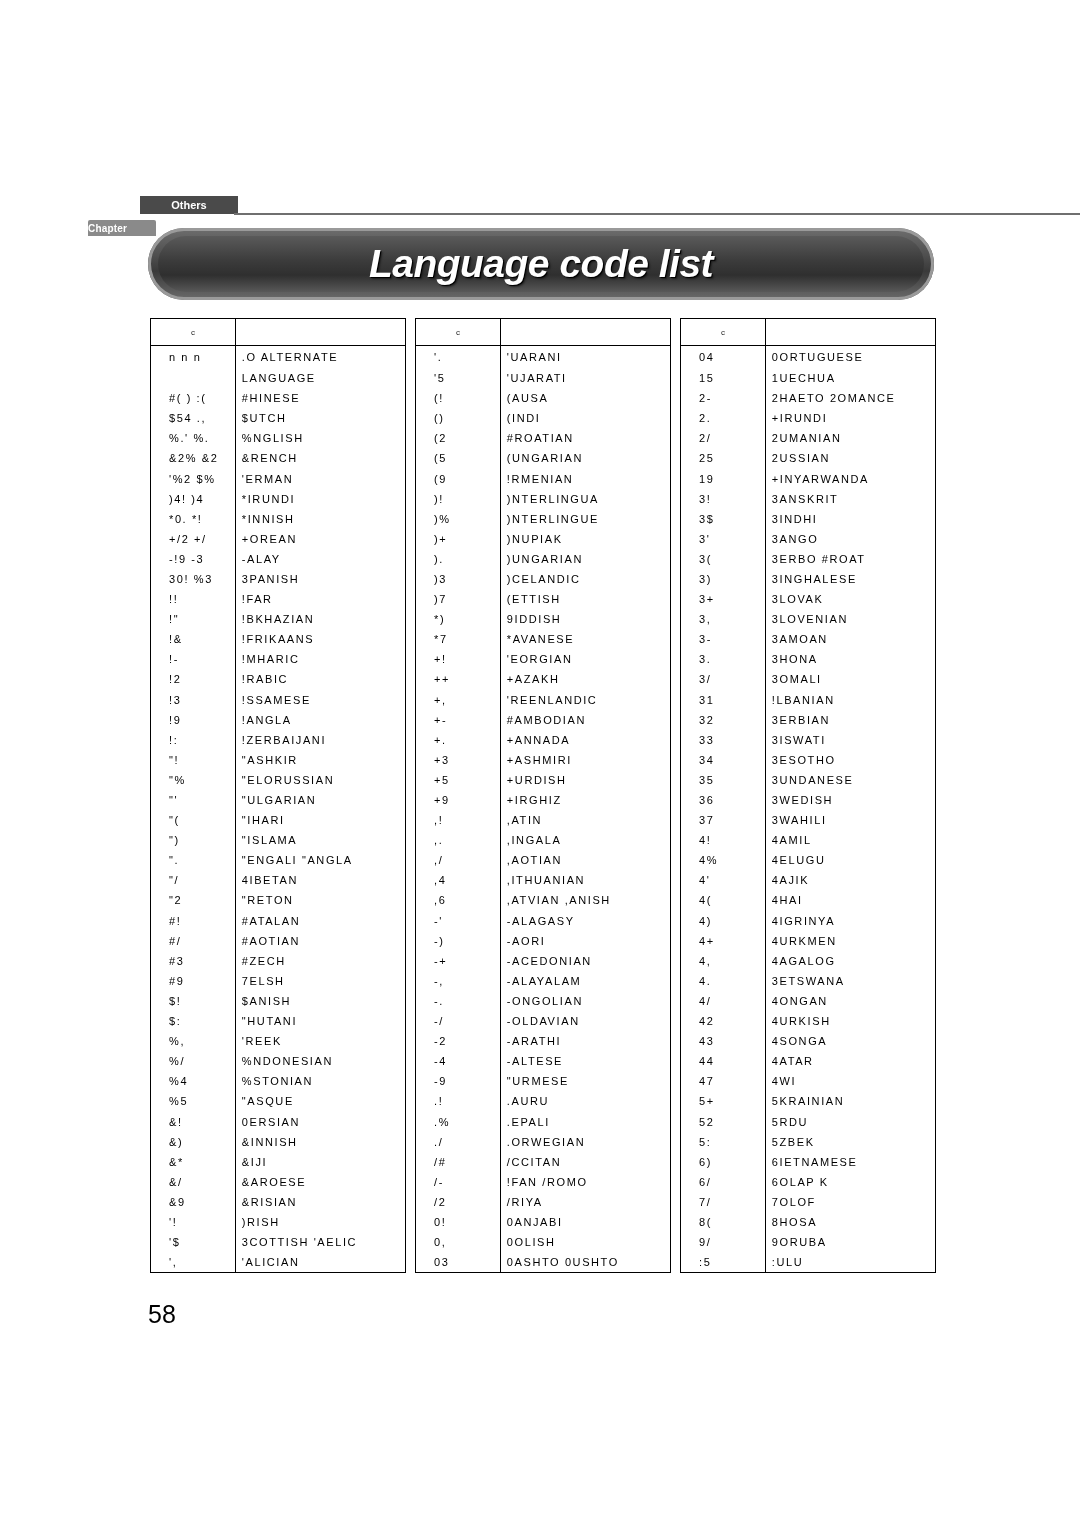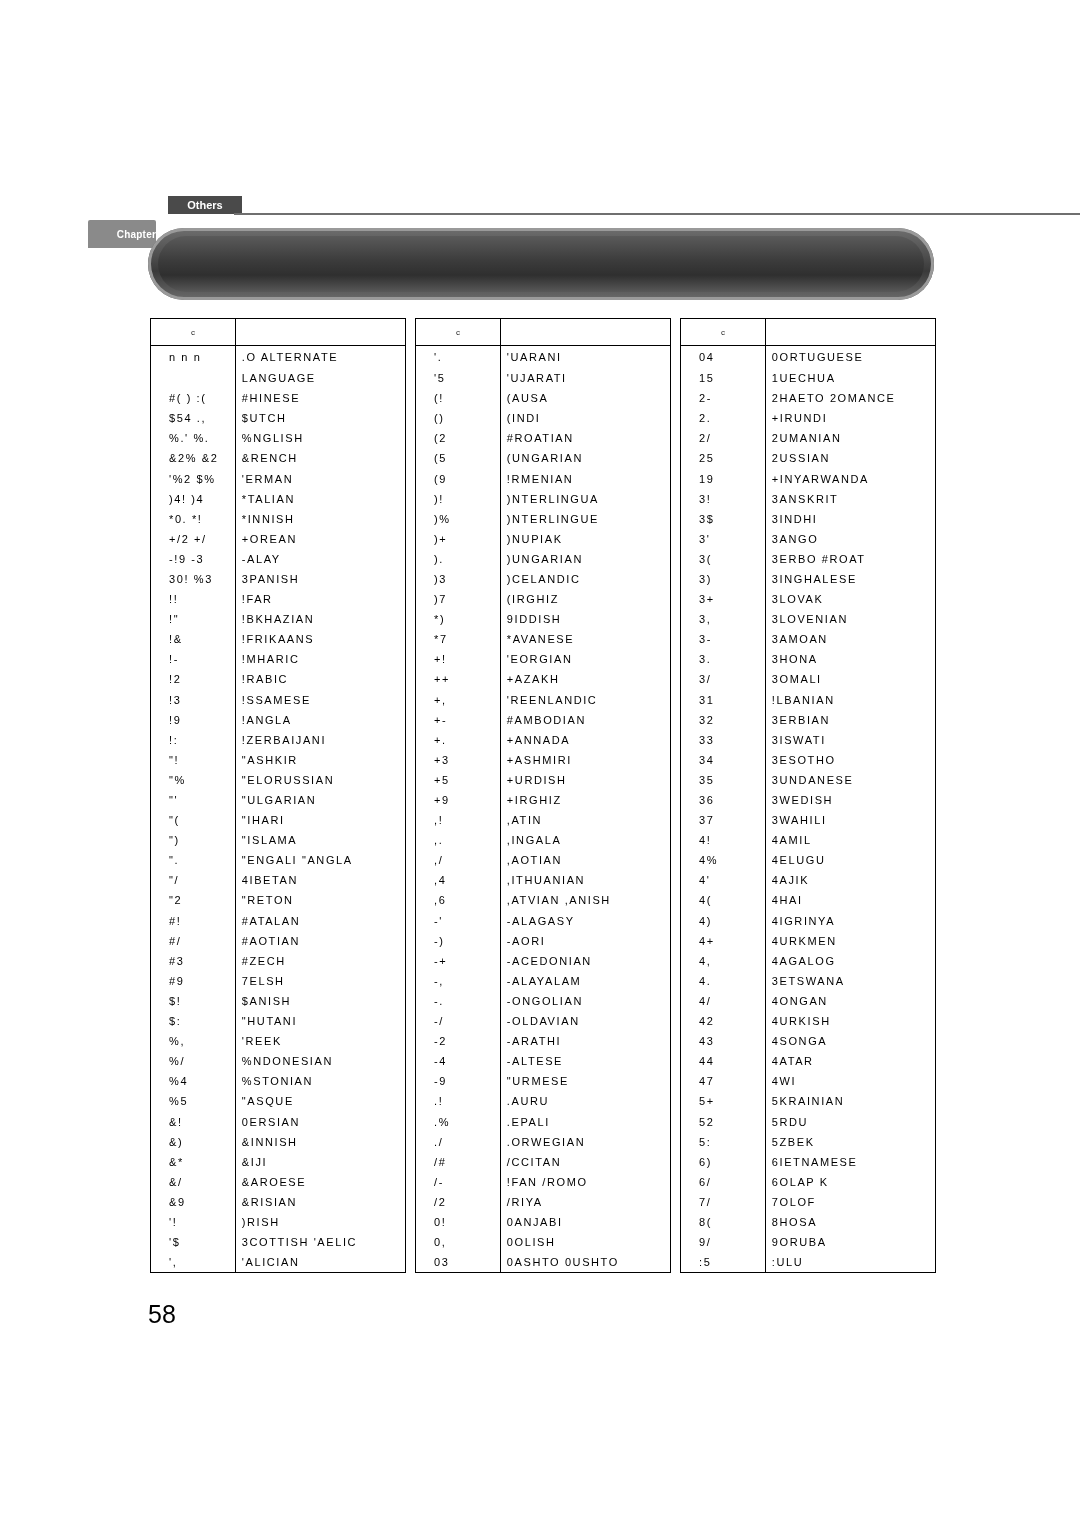--- a/index.html
+++ b/index.html
@@ -10,30 +10,30 @@
     color:#000;
     position:relative;
     overflow:hidden;
   }
 
   
   .chapter-bar{
     position:absolute;left:88px;top:196px;width:904px;height:22px;
   }
   .chapter-tab{
-    position:absolute;left:0;top:0;height:28px;width:68px;
+    position:absolute;left:0;top:0;height:16px;width:68px;
     background:#8a8a8a;
     border-radius:2px 2px 0 0;
-    display:flex;align-items:center;justify-content:flex-end;margin-top:24px;
+    display:flex;align-items:center;justify-content:flex-start;margin-top:24px;
   }
   .chapter-tab span{
     color:#ffffff;font-size:10px;font-weight:bold;letter-spacing:.2px;
   }
   .chapter-name{
-    position:absolute;left:80px;top:0;height:18px;width:74px;
+    position:absolute;left:52px;top:0;height:18px;width:98px;
     background:#4a4a4a;
     display:flex;align-items:center;justify-content:center;
   }
   .chapter-name span{
     color:#ffffff;font-size:11px;font-weight:bold;
   }
   .chapter-rule{
     position:absolute;left:146px;top:17px;width:846px;height:2px;background:#6f6f6f;
   }
 
@@ -121,20 +121,21 @@
     <span>Chapter</span>
   </div>
   <div class="chapter-name">
     <span>Others</span>
   </div>
   <div class="chapter-rule"></div>
 </div>
 
 <div class="title-banner">
   <div class="inner"></div>
+  <h1>Language code list</h1>
 </div>
 
 <div class="tables" id="tables">
     <div class="tbl">
       <table>
         <thead>
           <tr>
             <th class="code-h">c</th>
             <th></th>
           </tr>
@@ -163,21 +164,21 @@
           <tr>
             <td class="code">&amp;2% &amp;2</td>
             <td class="name">&amp;RENCH</td>
           </tr>
           <tr>
             <td class="code">'%2 $%</td>
             <td class="name">'ERMAN</td>
           </tr>
           <tr>
             <td class="code">)4! )4</td>
-            <td class="name">*TALIAN</td>
+            <td class="name">*IRUNDI</td>
           </tr>
           <tr>
             <td class="code">*0. *!</td>
             <td class="name">*INNISH</td>
           </tr>
           <tr>
             <td class="code">+/2 +/</td>
             <td class="name">+OREAN</td>
           </tr>
           <tr>
@@ -379,21 +380,21 @@
           <tr>
             <td class="code">).</td>
             <td class="name">)UNGARIAN</td>
           </tr>
           <tr>
             <td class="code">)3</td>
             <td class="name">)CELANDIC</td>
           </tr>
           <tr>
             <td class="code">)7</td>
-            <td class="name">(IRGHIZ</td>
+            <td class="name">(ETTISH</td>
           </tr>
           <tr>
             <td class="code">*)</td>
             <td class="name">9IDDISH</td>
           </tr>
           <tr>
             <td class="code">*7</td>
             <td class="name">*AVANESE</td>
           </tr>
           <tr>

